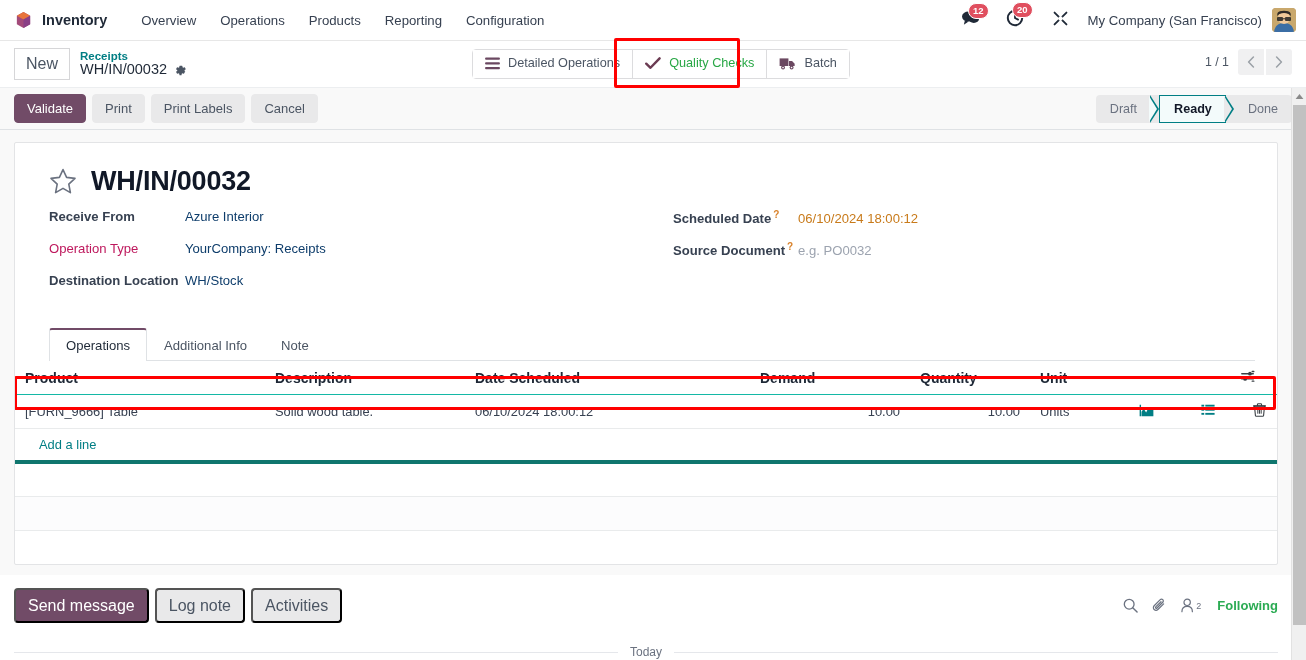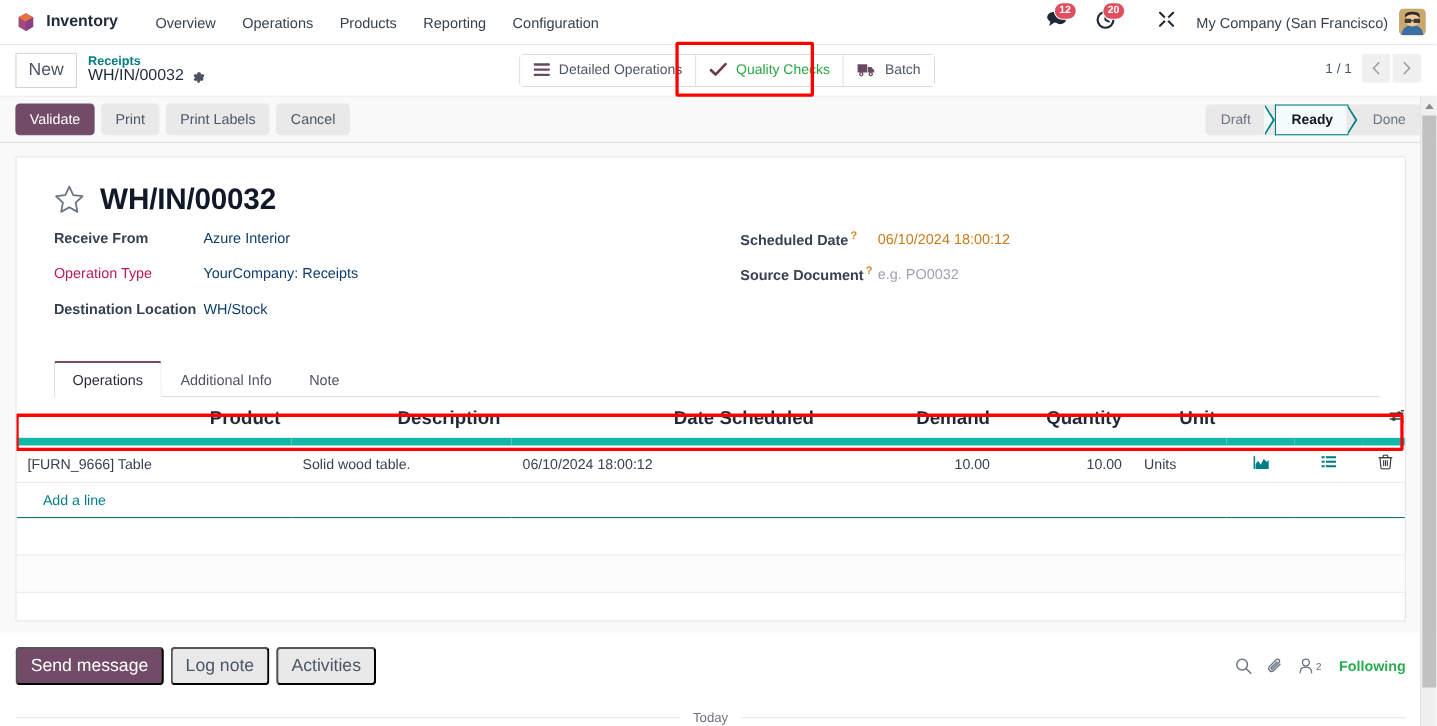--- a/index.html
+++ b/index.html
@@ -145,32 +145,32 @@
   }
   .tab.active {
     background: #fff; border-color: #dfe2e5; border-top: 2px solid #714b67; border-radius: 3px 3px 0 0;
     color: #1f2937; padding-top: 8px;
   }
 
   
   .tbl { width: 1264px; margin-left: -22px; margin-top: 0; font-size: 13px; }
   .tbl table { width: 100%; border-collapse: collapse; table-layout: fixed; }
   .tbl th {
-    font-size: 17px; color: #1f2937; font-weight: 700; text-align: right;
-    padding: 9px 10px 8px 10px; border-bottom: 7px solid #14b8a6; white-space: nowrap;
+    font-size: 14px; color: #1f2937; font-weight: 700; text-align: left;
+    padding: 9px 10px 8px 10px; border-bottom: 1px solid #14b8a6; white-space: nowrap;
   }
   .tbl td {
     font-size: 12.9px; color: #374151; padding: 9px 10px; border-bottom: 1px solid #e9ebec;
     white-space: nowrap; overflow: hidden; text-overflow: ellipsis;
   }
   .tbl tr.data-row td { background: #fff; }
   .tbl tr.filler td { height: 34px; border-bottom: 1px solid #e9ebec; }
   .tbl tr.filler.alt td { background: #fcfcfd; }
   .num { text-align: right; }
-  .addline-row td { padding: 8px 10px 8px 24px; border-bottom: 1px solid #0f766e; }
+  .addline-row td { padding: 8px 10px 8px 24px; border-bottom: 4px solid #0f766e; }
   .addline { color: #017e84; font-size: 12.9px; cursor: pointer; }
   .icon-cell { text-align: center; padding: 6px 2px !important; }
   .ico-teal { color: #017e84; cursor: pointer; display: inline-flex; }
   .ico-dark { color: #3b4045; cursor: pointer; display: inline-flex; }
   .opt-ico { color: #3b4045; cursor: pointer; display: inline-flex; }
 
   
   .chatter {
     position: absolute; left: 0; top: 578px; width: 1292px; background: #fff;
     padding: 10px 14px 0 14px;
@@ -224,21 +224,21 @@
       <div class="nav-icon-btn" style="margin-right:8px;">
         <span>
           <svg width="19" height="17" viewBox="0 0 20 18">
             <ellipse cx="8" cy="7" rx="7" ry="5.3" fill="#1f2937"></ellipse>
             <path d="M4 11 L3 15.5 L8 12.2 Z" fill="#1f2937"></path>
             <ellipse cx="13.5" cy="9.5" rx="5.5" ry="4.2" fill="#1f2937"></ellipse>
           </svg>
         </span>
         <span class="badge">12</span>
       </div>
-      <div class="nav-icon-btn" style="margin-right:20px;">
+      <div class="nav-icon-btn" style="margin-right:10px;">
         <span>
           <svg width="18" height="18" viewBox="0 0 20 20">
             <path d="M10 2 A8 8 0 1 0 18 10" stroke="#1f2937" stroke-width="2.2" fill="none" stroke-linecap="round"></path>
             <path d="M10 5.2 L10 10 L13.4 11.8" stroke="#1f2937" stroke-width="2" fill="none" stroke-linecap="round"></path>
           </svg>
         </span>
         <span class="badge">20</span>
       </div>
       <div class="nav-icon-btn">
         <span>

